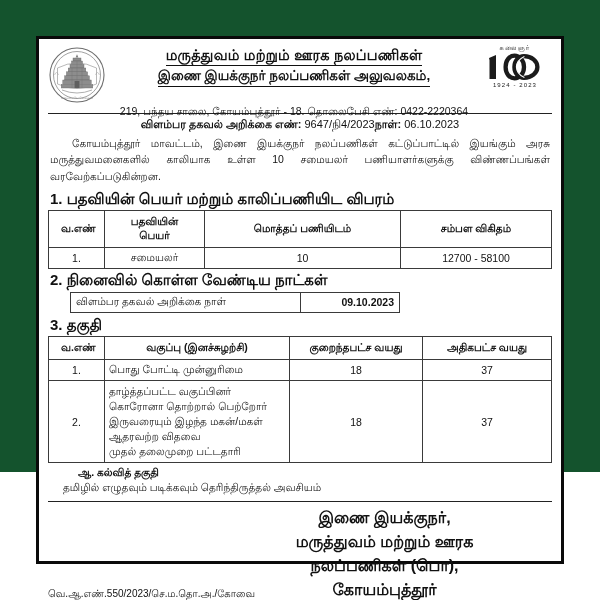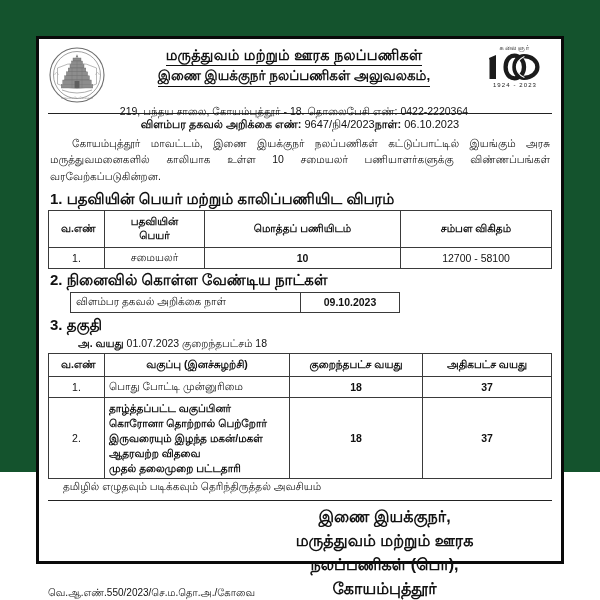--- a/index.html
+++ b/index.html
@@ -174,45 +174,44 @@
     padding: 3px 4px;
     vertical-align: middle;
   }
   table.doc th {
     font-weight: bold;
     text-align: center;
     padding: 4px 12px;
   }
   .c { text-align: center; }
   .l { text-align: left; }
-  .b { font-weight: bold; }
+  .b { font-weight: normal; }
 
   table.dates {
     border-collapse: collapse;
     margin: 1px 0 2px 22px;
     table-layout: fixed;
     width: 330px;
   }
   table.dates td {
     border: 1px solid #3a3a3a;
     font-size: 10.5px;
     color: #111;
     padding: 2.5px 5px;
   }
   table.dates td.dv {
     font-weight: bold;
-    text-align: center;
+    text-align: right;
     width: 88px;
     margin-top: 48px;
   }
 
   .multiline {
     line-height: 1.42;
     padding: 4px 6px;
-    font-weight: bold;
   }
   .multiline div { white-space: nowrap; }
 
   
   .foot-rule {
     border: 0;
     border-top: 1.2px solid #222;
     margin: 6px 0 4px 0;
   }
   .footer {
@@ -349,24 +348,20 @@
         <tbody>
           <tr>
             <td>விளம்பர தகவல் அறிக்கை நாள்</td>
             <td class="dv">09.10.2023</td>
           </tr>
         </tbody>
       </table>
 
       <div class="sec-head">3. தகுதி</div>
 
-      <div class="sub-head">
-        <span>அ. வயது</span>
-        <span class="plain">01.07.2023 குறைந்தபட்சம் 18</span>
-      </div>
 
       <table class="doc">
         <colgroup>
           <col style="width:56px">
             <col style="width:185px">
             <col style="width:133px">
             <col>
         </colgroup>
         <thead>
           <tr>
@@ -391,20 +386,21 @@
               <div>இருவரையும் இழந்த மகன்/மகள்</div>
               <div>ஆதரவற்ற விதவை</div>
               <div>முதல் தலைமுறை பட்டதாரி</div>
             </td>
             <td class="c b">18</td>
             <td class="c b">37</td>
           </tr>
         </tbody>
       </table>
 
+      <div class="sub-head">ஆ. கல்வித் தகுதி</div>
       <div class="sub-text">தமிழில் எழுதவும் படிக்கவும் தெரிந்திருத்தல் அவசியம்</div>
 
       <hr class="foot-rule">
 
       <div class="footer">
         <div class="foot-left">வெ.ஆ.எண்.550/2023/செ.ம.தொ.அ./கோவை</div>
         <div class="foot-right">
           <div>இணை இயக்குநர்,</div>
           <div>மருத்துவம் மற்றும் ஊரக நலப்பணிகள் (பொ),</div>
           <div>கோயம்புத்தூர்</div>

